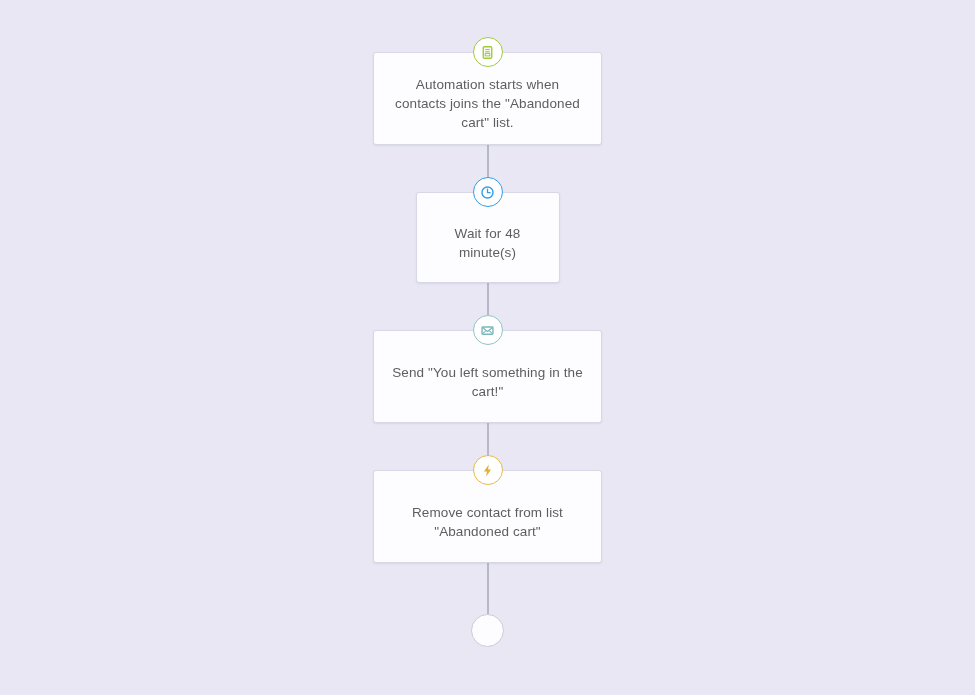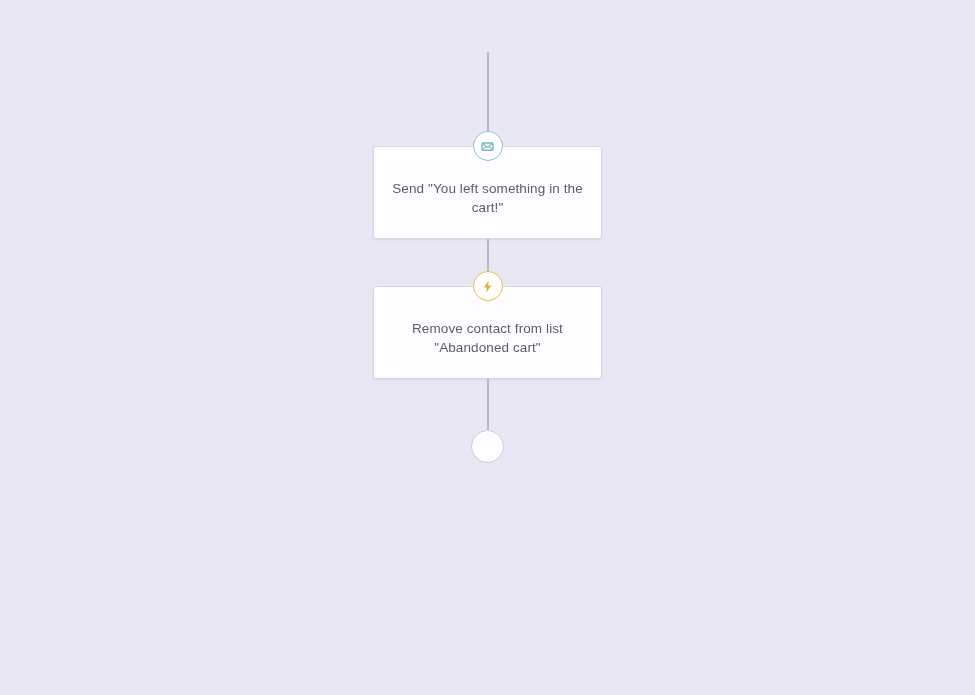--- a/index.html
+++ b/index.html
@@ -106,23 +106,47 @@
     flex: none;
   }
 </style>
 </head>
 <body>
 
 <div id="canvas">
 
   <div class="flow" style="top:52px;">
 
+    <div class="node">
+      <div class="badge green">
+        <svg width="15" height="15" viewBox="0 0 16 16" aria-hidden="true">
+          <rect x="3.5" y="1.8" width="9" height="12.4" rx="1.2" fill="none" stroke="#9fcc3b" stroke-width="1.5"></rect>
+          <rect x="5.6" y="4.2" width="4.8" height="1.25" fill="#9fcc3b"></rect>
+          <rect x="5.6" y="6.6" width="4.8" height="1.25" fill="#9fcc3b"></rect>
+          <rect x="5.6" y="9.0" width="4.8" height="2.6" fill="none" stroke="#9fcc3b" stroke-width="1.1"></rect>
+        </svg>
+      </div>
+      <div class="card wide">
+        <div class="card-label">Automation starts when contacts joins the "Abandoned cart" list.</div>
+      </div>
+    </div>
 
     <div class="connector c1"></div>
 
+    <div class="node">
+      <div class="badge blue">
+        <svg width="15" height="15" viewBox="0 0 16 16" aria-hidden="true">
+          <circle cx="8" cy="8" r="5.9" fill="none" stroke="#2f9fe8" stroke-width="1.5"></circle>
+          <path d="M8 4.4 V8.2 H10.8" fill="none" stroke="#2f9fe8" stroke-width="1.4" stroke-linecap="round" stroke-linejoin="round"></path>
+        </svg>
+      </div>
+      <div class="card narrow">
+        <div class="card-label">Wait for 48 minute(s)</div>
+      </div>
+    </div>
 
     <div class="connector c2"></div>
 
     <div class="node">
       <div class="badge teal">
         <svg width="15" height="15" viewBox="0 0 16 16" aria-hidden="true">
           <rect x="2.2" y="4.2" width="11.6" height="7.8" rx="0.8" fill="none" stroke="#7ab8bd" stroke-width="1.5"></rect>
           <path d="M2.7 4.8 L8 9.0 L13.3 4.8" fill="none" stroke="#7ab8bd" stroke-width="1.3" stroke-linejoin="round"></path>
           <path d="M2.7 11.4 L6.3 8.2 M13.3 11.4 L9.7 8.2" fill="none" stroke="#7ab8bd" stroke-width="1.1"></path>
         </svg>

